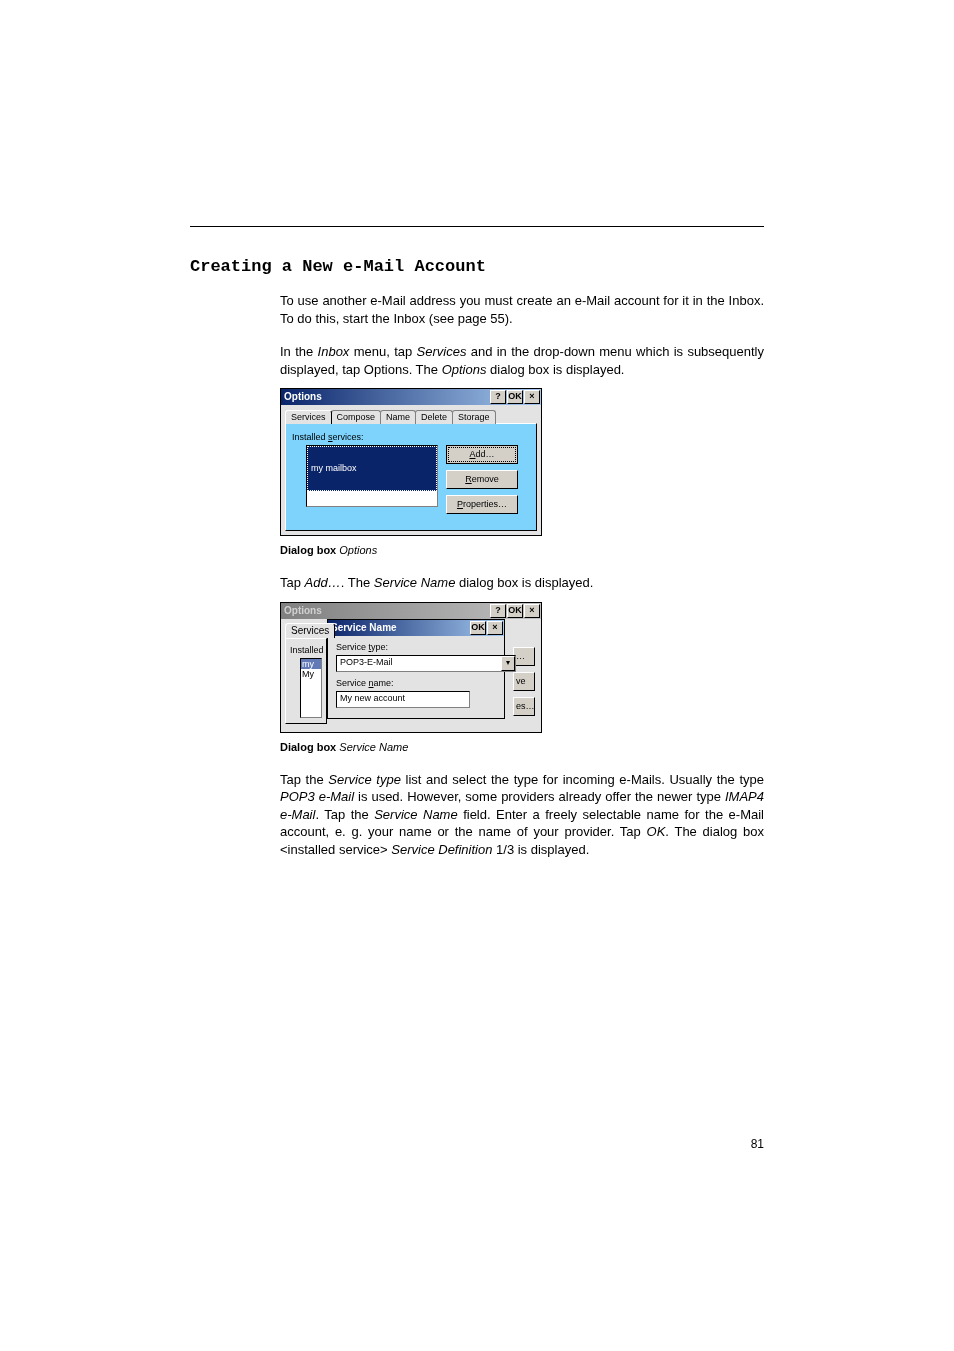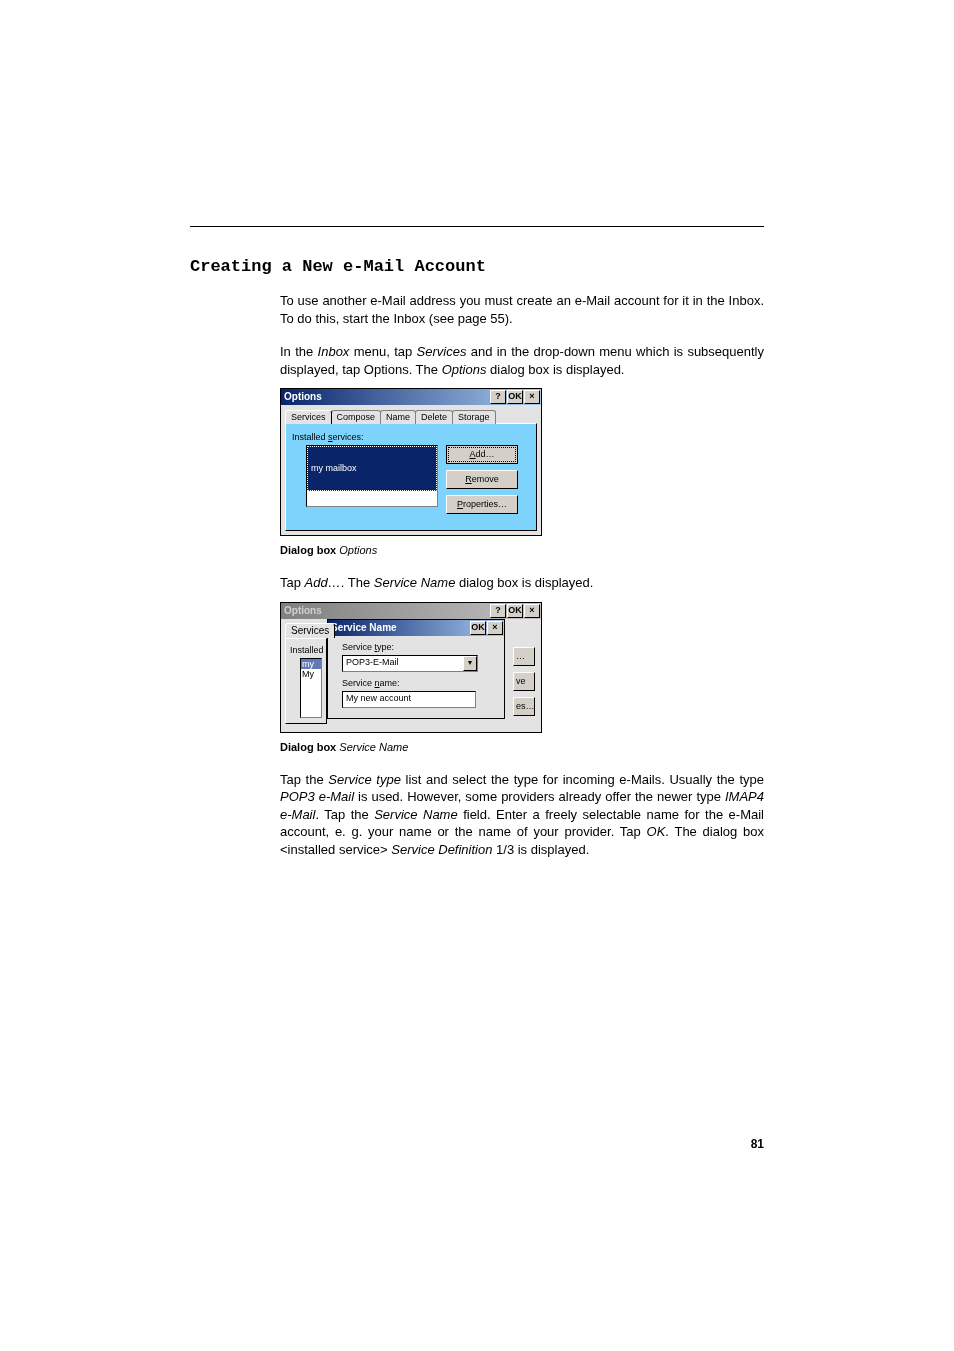--- a/index.html
+++ b/index.html
@@ -197,21 +197,21 @@
       font-weight: bold;
     }
     
     .win-outer2 {
       width: 260px;
       position: relative;
     }
     .combo {
       display: flex;
       align-items: stretch;
-      width: 136px;
+      width: 180px;
       box-sizing: border-box;
       height: 17px;
       background: #fff;
       border: 1px solid #808080;
       border-top-color: #000;
       border-left-color: #000;
     }
     .combo span {
       flex: 1;
       font-size: 9px;
@@ -237,21 +237,21 @@
       border-top-color: #000;
       border-left-color: #000;
       font-size: 9px;
       padding: 1px 3px;
     }
     .page-number {
       position: absolute;
       right: 190px;
       bottom: 200px;
       font-size: 12px;
-      font-weight: bold;
+      font-weight: normal;
       font-family: Arial, Helvetica, sans-serif;
       padding-left: 24px;
     }
     .edge-btn {
       width: 22px;
       box-sizing: border-box;
       height: 19px;
       margin-bottom: 6px;
       background: #d4d0c8;
       border: 1px solid #fff;
@@ -350,21 +350,21 @@
             </div>
           </div>
 
           <div style="flex:1; position:relative; top:0;">
             <div class="win" style="width:176px; display:block; border:1px solid #000;">
               <div class="win-titlebar">
                 <span class="win-title">Service Name</span>
                 <span class="tb-btn">OK</span>
                 <span class="tb-btn">×</span>
               </div>
-              <div class="win-body" style="padding:6px 8px 10px 14px;">
+              <div class="win-body" style="padding:6px 8px 10px 8px;">
                 <span class="label-txt">
                   <span>Service </span><span class="underline-key">t</span><span>ype:</span>
                 </span>
                 <div class="combo">
                   <span>POP3-E-Mail</span>
                   <div class="combo-btn">▾</div>
                 </div>
                 <span class="label-txt" style="margin-top:6px;">
                   <span>Service </span><span class="underline-key">n</span><span>ame:</span>
                 </span>

